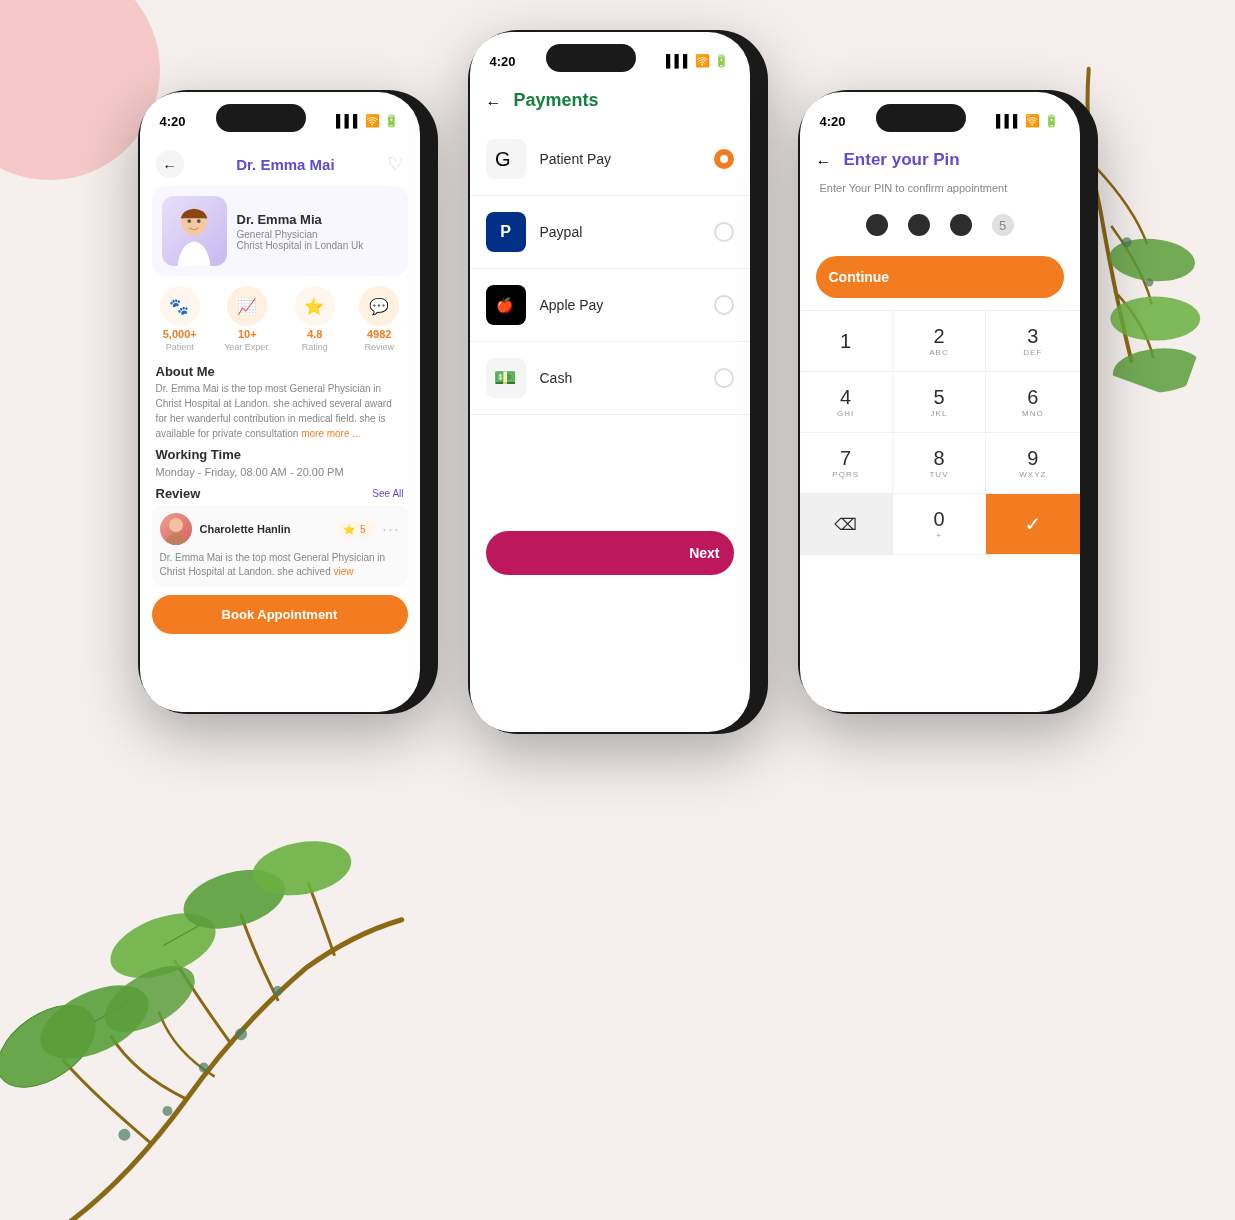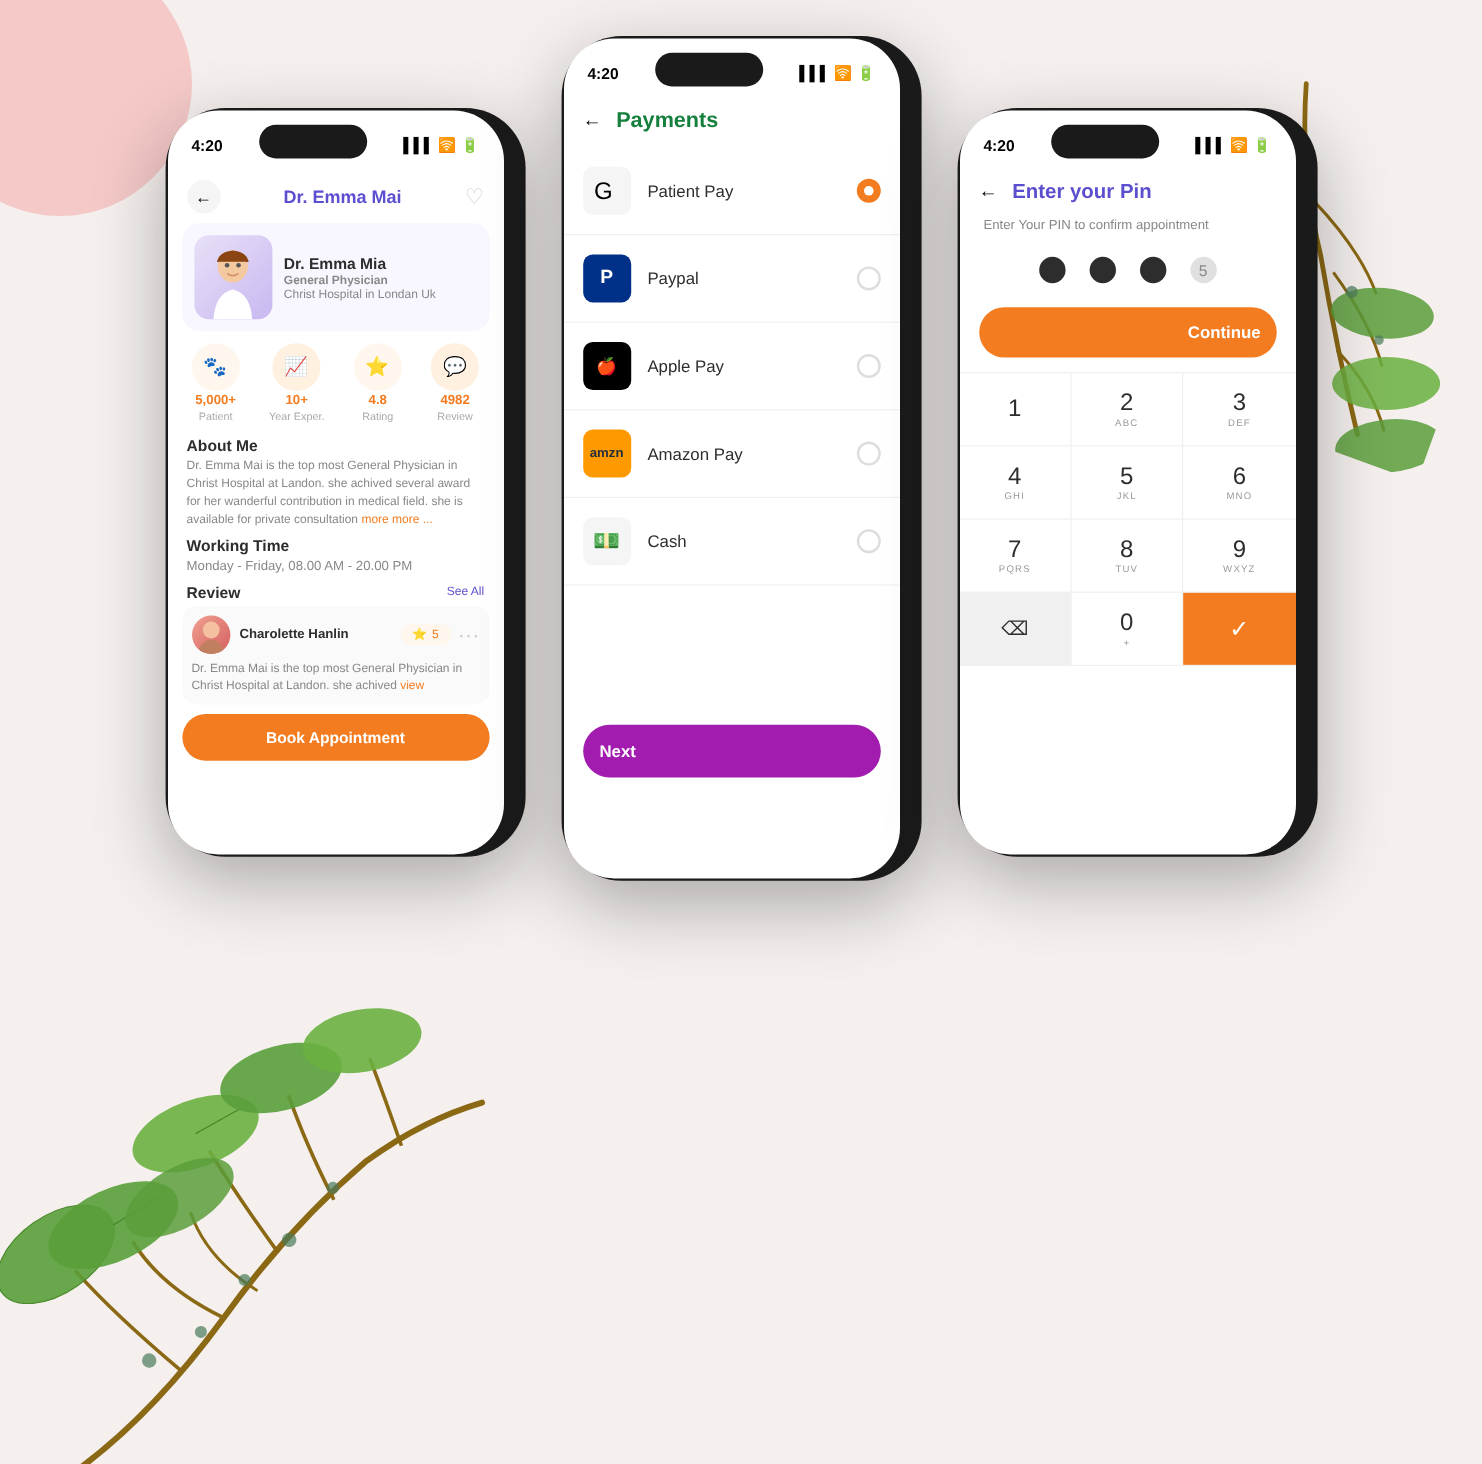--- a/index.html
+++ b/index.html
@@ -152,21 +152,20 @@
     .doctor-avatar-svg { width: 55px; height: 65px; }
     .doctor-info .name {
       font-weight: 700;
       font-size: 13px;
       color: #2d2d2d;
     }
     .doctor-info .specialty {
       font-size: 10px;
       color: #888;
       margin-top: 2px;
-      font-weight: bold;
     }
     .doctor-info .hospital {
       font-size: 10px;
       color: #888;
     }
 
     .stats-row {
       display: flex;
       justify-content: space-around;
       padding: 10px 8px 6px;
@@ -335,29 +334,29 @@
     .radio-selected::after {
       content: '';
       width: 8px;
       height: 8px;
       background: white;
       border-radius: 50%;
     }
 
     .next-btn {
       margin: 16px 16px;
-      background: #a21caf;
+      background: #be185d;
       color: white;
       border: none;
       border-radius: 30px;
       padding: 14px;
       width: calc(100% - 32px);
       font-size: 14px;
       font-weight: 600;
-      text-align: left;
+      text-align: right;
       cursor: pointer;
     }
 
     
     .p3-header {
       display: flex;
       align-items: center;
       gap: 12px;
       padding: 8px 16px 8px;
     }
@@ -395,21 +394,21 @@
     .continue-btn {
       margin: 0 16px 12px;
       background: #f37c20;
       color: white;
       border: none;
       border-radius: 30px;
       padding: 13px;
       width: calc(100% - 32px);
       font-size: 14px;
       font-weight: 600;
-      text-align: right;
+      text-align: left;
       cursor: pointer;
     }
     .keypad {
       display: grid;
       grid-template-columns: 1fr 1fr 1fr;
       gap: 0;
       border-top: 1px solid #f0f0f0;
     }
     .key-btn {
       padding: 14px 8px;
@@ -641,25 +640,20 @@
         <div class="payment-icon-box" style="background:#003087;color:white;font-weight:700;font-size:16px;border-radius:8px;">P</div>
         <span class="payment-name">Paypal</span>
         <div class="radio-btn"></div>
       </div>
       <div class="payment-item">
         <div class="payment-icon-box" style="background:#000;color:white;font-size:14px;border-radius:8px;">🍎</div>
         <span class="payment-name">Apple Pay</span>
         <div class="radio-btn"></div>
       </div>
       <div class="payment-item">
-        <div class="payment-icon-box" style="background:#ff9900;border-radius:8px;font-size:11px;font-weight:700;color:#232f3e;">amzn</div>
-        <span class="payment-name">Amazon Pay</span>
-        <div class="radio-btn"></div>
-      </div>
-      <div class="payment-item">
         <div class="payment-icon-box">💵</div>
         <span class="payment-name">Cash</span>
         <div class="radio-btn"></div>
       </div>
       
       <div style="flex:1; min-height:100px"></div>
       
       <button class="next-btn">Next</button>
     </div>
   </div>

